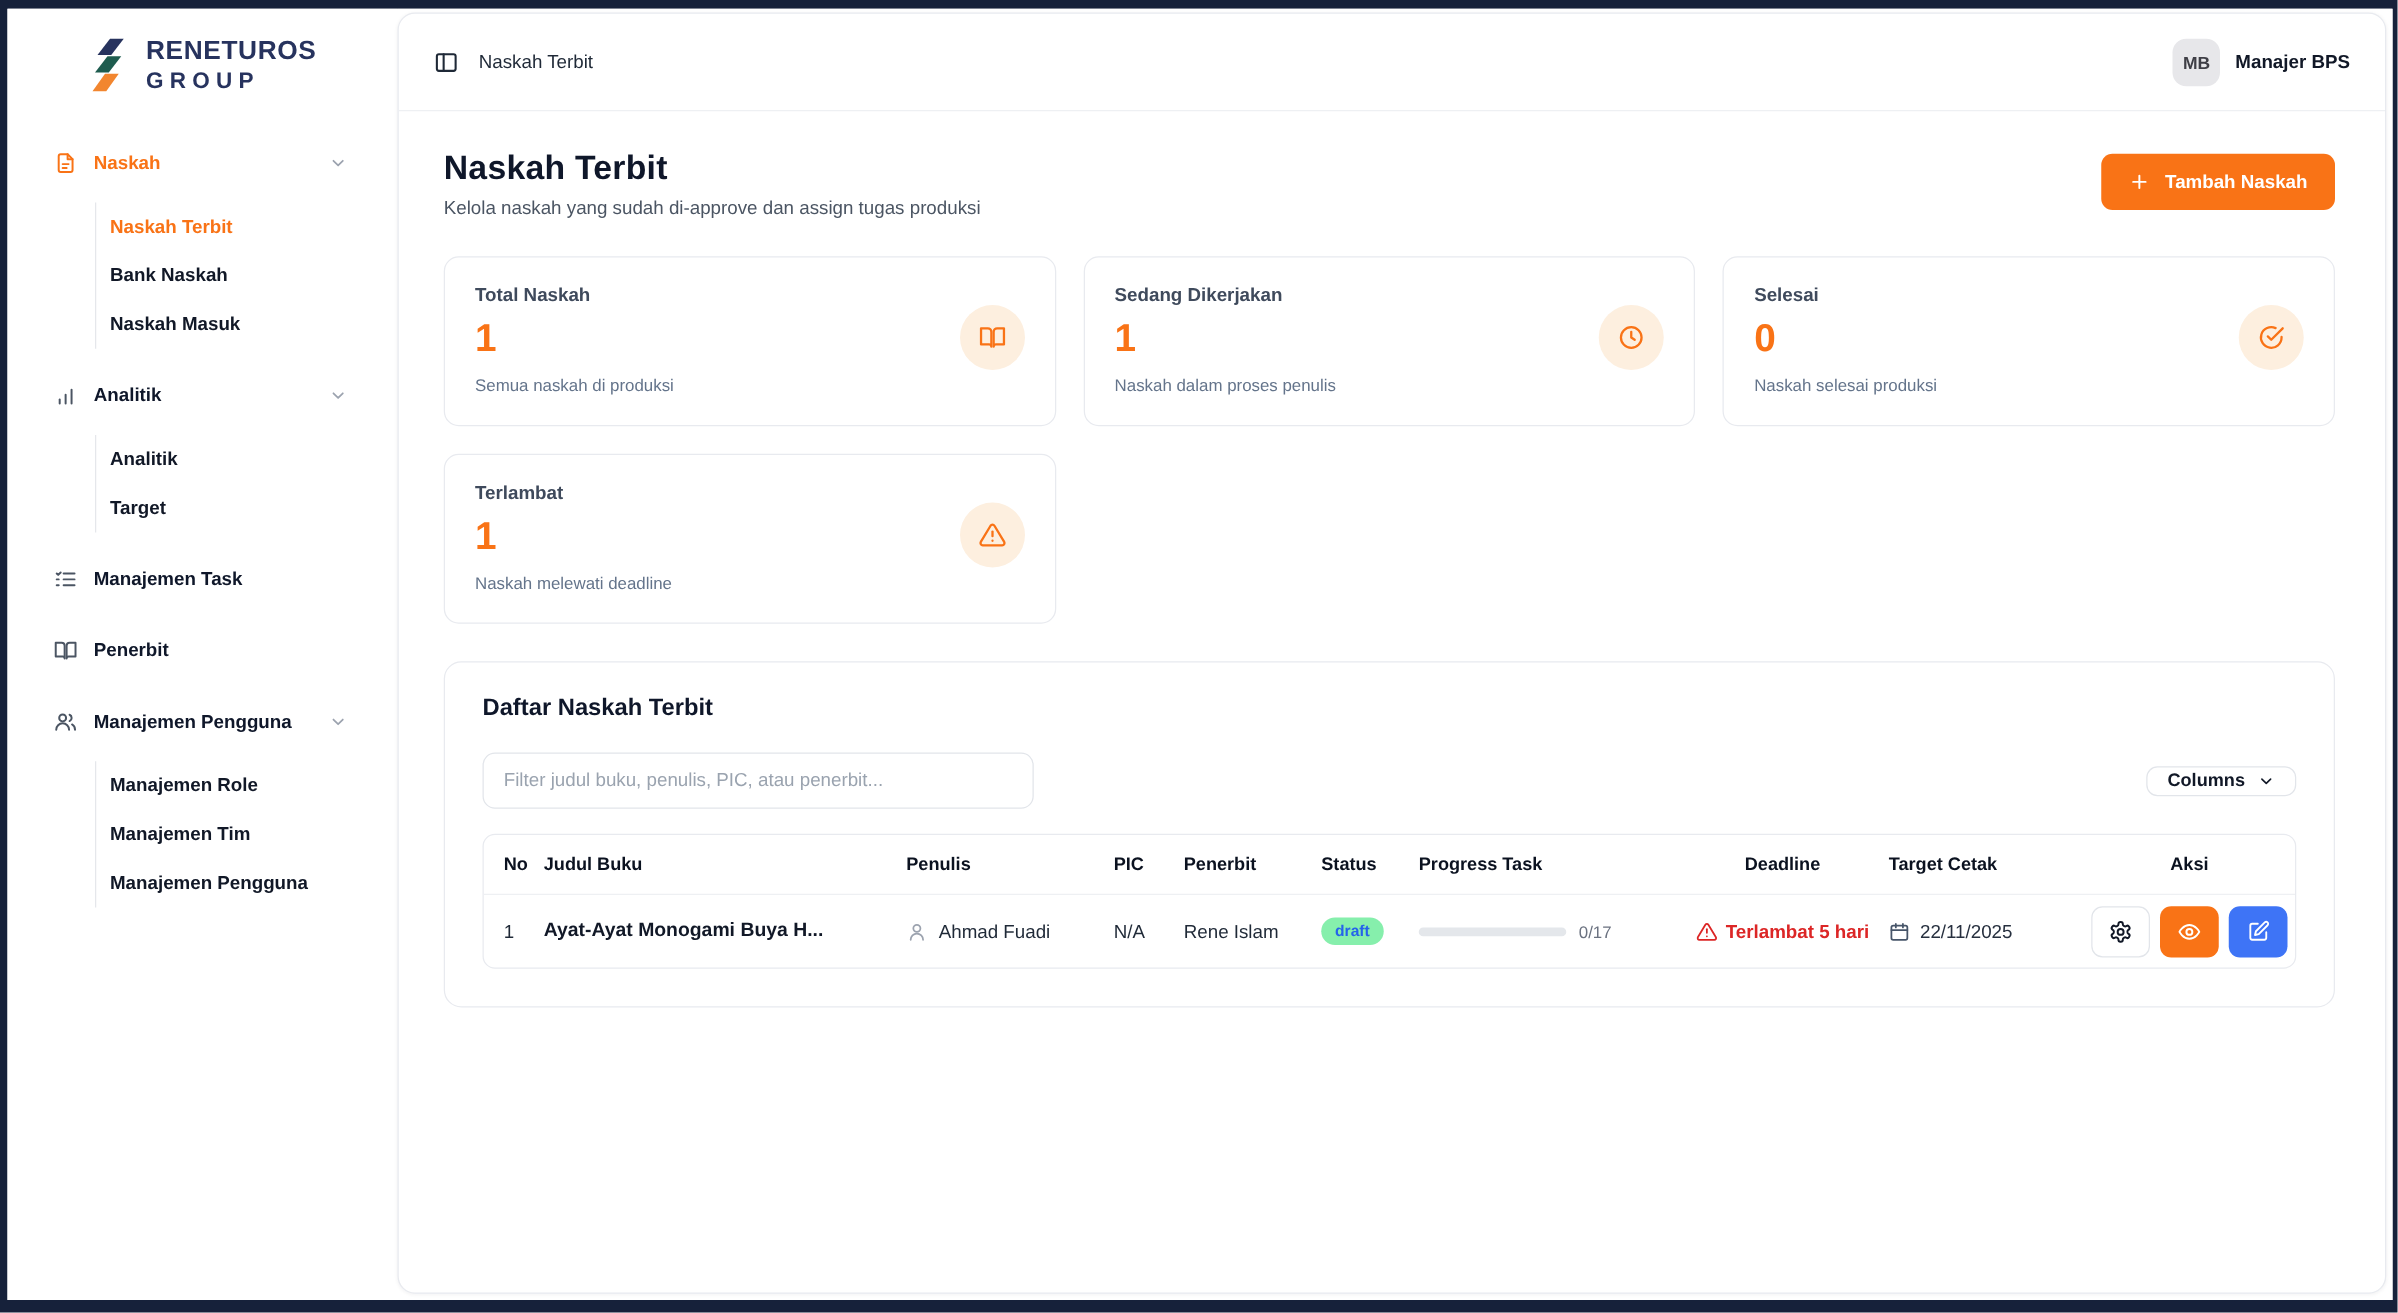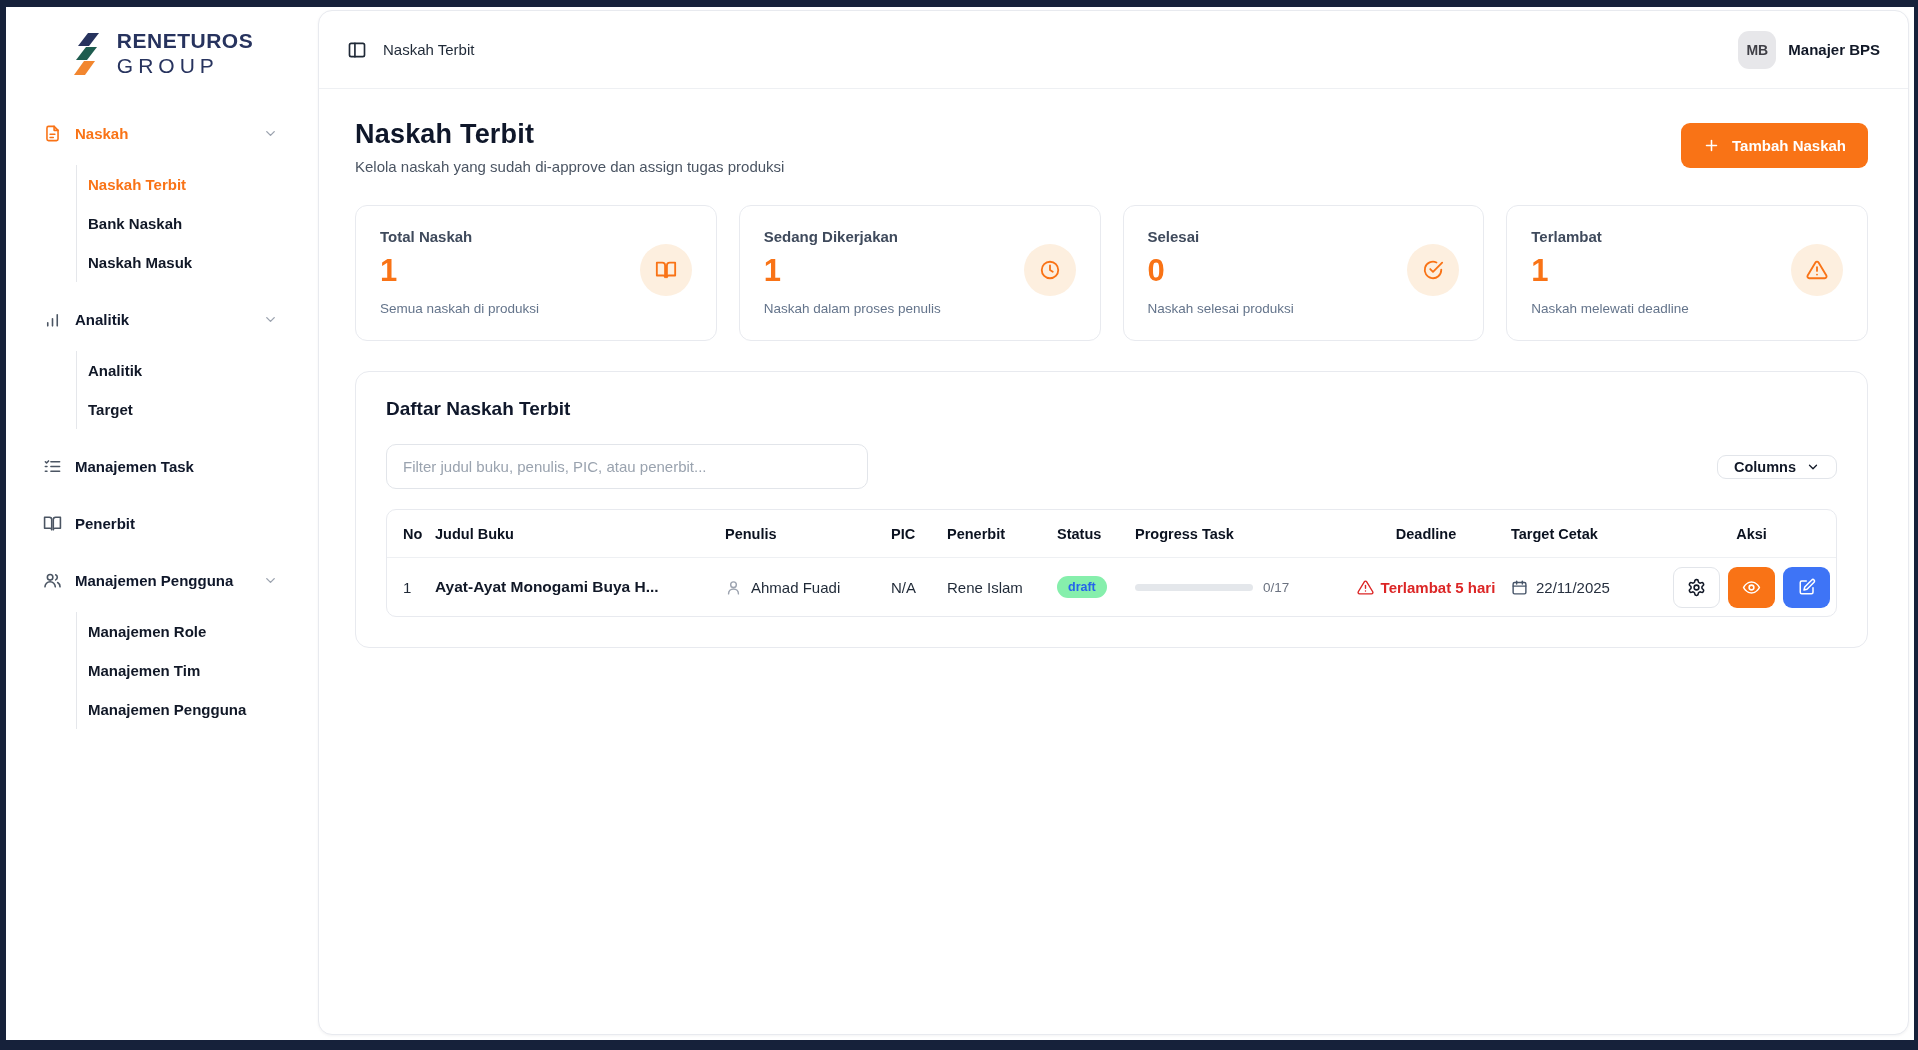--- a/index.html
+++ b/index.html
@@ -9,21 +9,21 @@
     background:#16213A;
     padding:7px 4px 10px 6px;
     color:#111827;
   }
   .app { width:100%; height:100%; background:#fff; display:flex; }
 
   
   .sidebar { width:312px; min-width:312px; height:100%; background:#fff; padding:22px 0 0 0; }
   .logo { display:flex; align-items:center; justify-content:center; gap:10px; margin-bottom:34px; }
   .logo-text .l1 { font-size:21px; font-weight:800; color:#27335E; letter-spacing:.5px; }
-  .logo-text .l2 { font-size:21px; font-weight:400; color:#27335E; letter-spacing:5px; margin-top:1px; }
+  .logo-text .l2 { font-size:18px; font-weight:700; color:#27335E; letter-spacing:5px; margin-top:1px; }
   .nav { padding:0 18px 0 0; }
   .section-label { display:flex; align-items:center; gap:13px; padding:10px 0 10px 37px; font-size:15px; font-weight:700; color:#1F2937; margin-bottom:22px; }
   .nav-item { display:flex; align-items:center; gap:13px; padding:12px 0 12px 37px; font-size:15px; font-weight:700; color:#0F172A; cursor:pointer; margin-bottom:10px; position:relative;text-align:right; }
   .nav-item .chev { margin-left:auto; margin-right:22px; color:#9CA3AF; display:flex; }
   .nav-item.active { color:#F97316; }
   .nav-item.active svg.mi { color:#F97316; }
   svg.mi { color:#4B5563; flex:0 0 auto; }
   .subs { border-left:1px solid #E5E7EB; margin:2px 0 16px 70px; padding-left:11px; }
   .sub-item { padding:11px 0; font-size:15px; font-weight:700; color:#111827; cursor:pointer; }
   .sub-item.active { color:#F97316; }
@@ -43,32 +43,32 @@
 
   .content { padding:30px 40px 0 36px; flex:1; }
 
   .page-head { display:flex; align-items:flex-start; justify-content:space-between; }
   .page-title { font-size:27px; font-weight:800; color:#0F172A; letter-spacing:.2px; }
   .page-sub { margin-top:8px; font-size:15px; color:#4B5563; }
   .btn-primary { background:#F97316; color:#fff; border:none; border-radius:9px; height:45px; padding:0 22px;
                  font-size:15px; font-weight:600; display:flex; align-items:center; gap:12px; cursor:pointer; margin-top:4px;
                  font-family:"Liberation Sans", sans-serif; }
 
-  .stats { display:grid; grid-template-columns:repeat(4,1fr); gap:22px; margin-top:30px; }
+  .stats { display:grid; grid-template-columns:repeat(3,1fr); gap:22px; margin-top:30px; }
   .stat-card { border:1px solid #E8EAEF; border-radius:12px; padding:22px 24px 24px; position:relative; background:#fff; }
   .stat-label { font-size:15px; font-weight:600; color:#3F4A5C; }
   .stat-value { font-size:31px; font-weight:800; color:#F97316; margin-top:8px; }
   .stat-desc { font-size:13.5px; color:#64748B; margin-top:12px; }
   .stat-icon { position:absolute; right:24px; top:38px; width:52px; height:52px; border-radius:50%;
                background:#FDEFDF; display:flex; align-items:center; justify-content:center; color:#F97316; }
 
   .list-card { border:1px solid #E8EAEF; border-radius:14px; margin-top:30px; padding:26px 30px 30px; background:#fff; }
   .list-title { font-size:19px; font-weight:800; color:#0F172A; }
   .controls { display:flex; align-items:center; justify-content:space-between; margin-top:24px; }
-  .filter-input { width:482px; height:45px; border:1px solid #E2E5EA; border-radius:10px; padding:0 16px;
+  .filter-input { width:441px; height:45px; border:1px solid #E2E5EA; border-radius:10px; padding:0 16px;
                   font-size:15px; color:#111827; outline:none; font-family:"Liberation Sans", sans-serif; }
   .filter-input::placeholder { color:#9AA3AF; }
   .btn-columns { height:24px; border:1px solid #E2E5EA; background:#fff; border-radius:9px; padding:0 16px;
                  font-size:14.5px; font-weight:600; color:#111827; display:flex; align-items:center; gap:10px; cursor:pointer;
                  font-family:"Liberation Sans", sans-serif; }
 
   .table-wrap { border:1px solid #E8EAEF; border-radius:10px; margin-top:20px; overflow:hidden; }
   .trow { display:grid; grid-template-columns:46px 290px 166px 56px 110px 78px 208px 168px 156px 1fr; align-items:center; }
   .thead { height:48px; border-bottom:1px solid #EEF0F3; }
   .th { font-size:14.5px; font-weight:700; color:#0B1220; padding-left:2px; }

